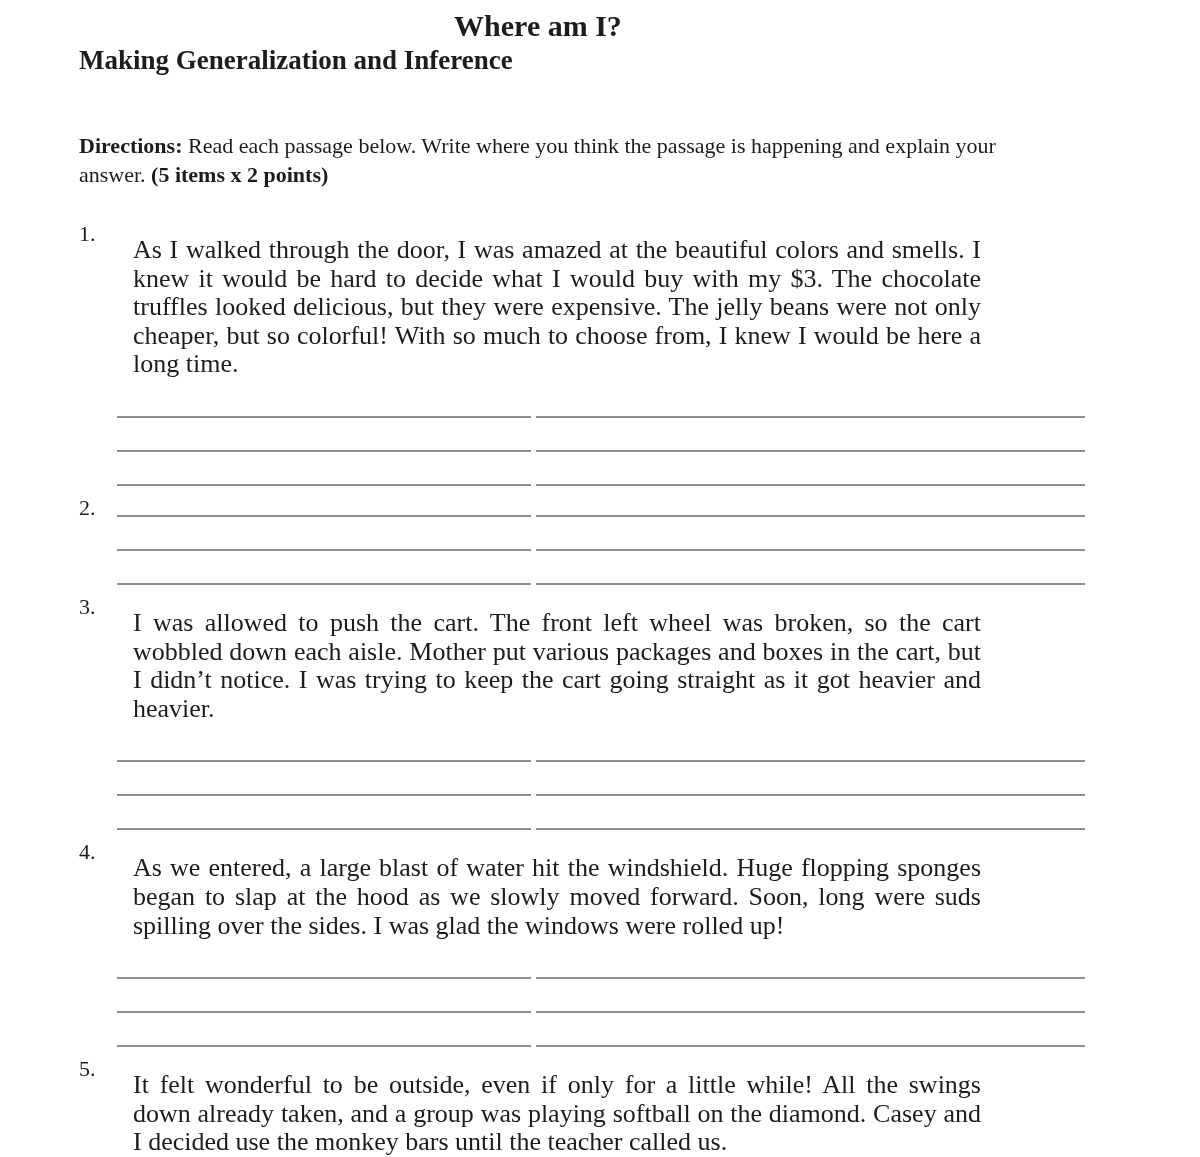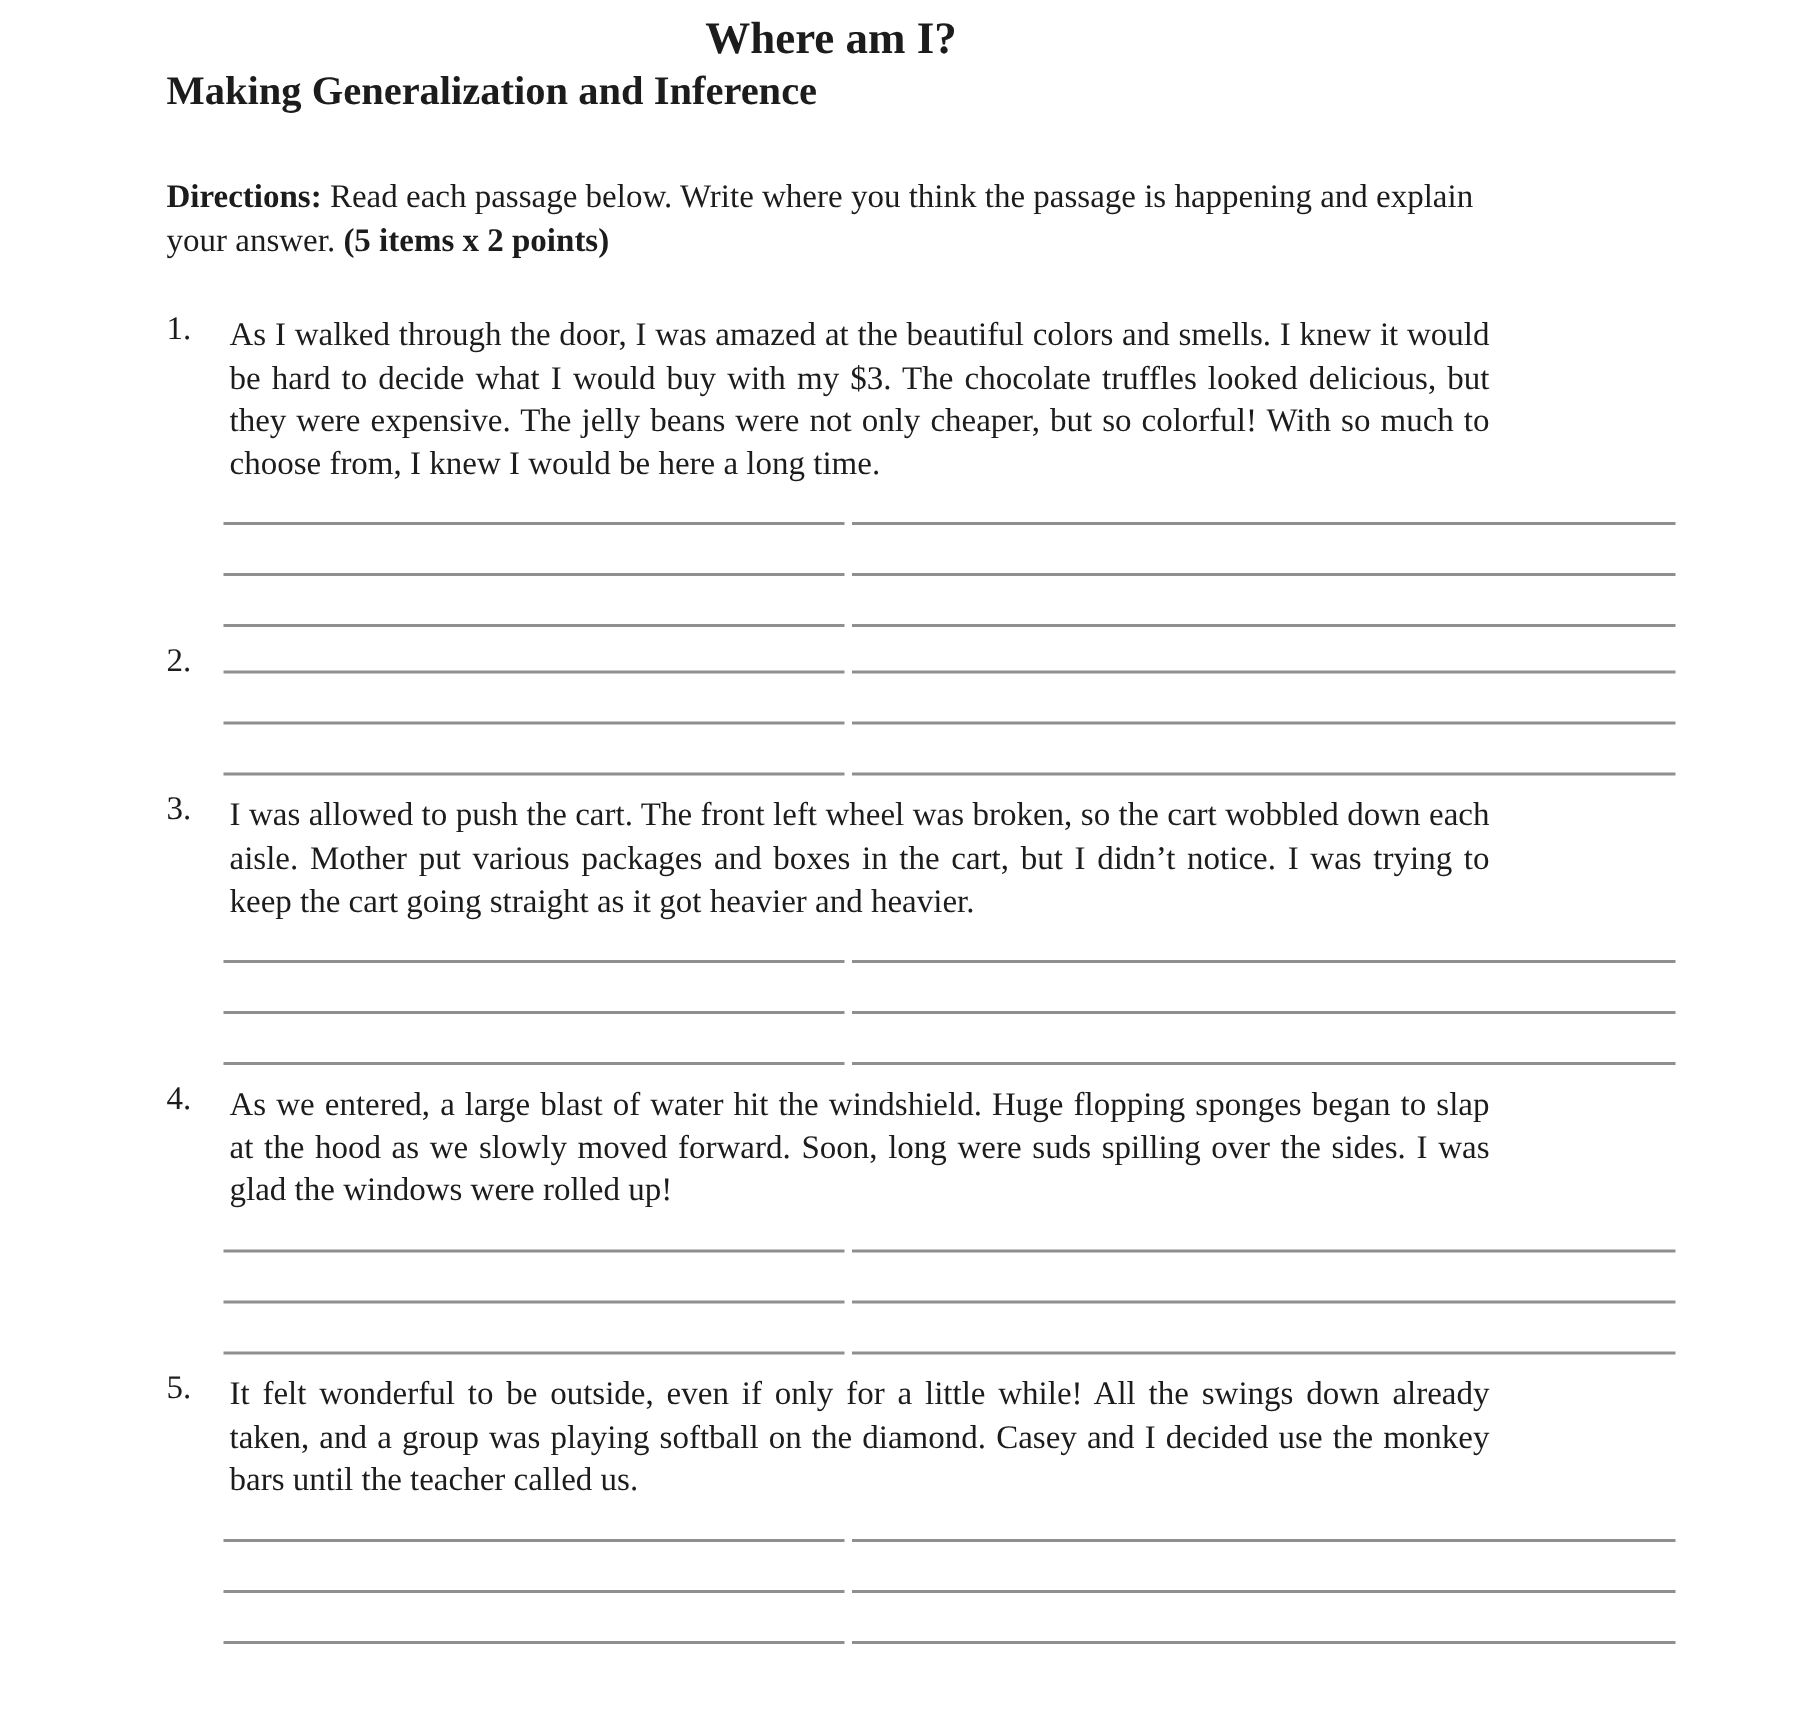--- a/index.html
+++ b/index.html
@@ -11,38 +11,38 @@
     width: 1200px;
     height: 1157px;
     font-family: "Liberation Serif", "DejaVu Serif", serif;
     color: #1c1c1c;
     overflow: hidden;
   }
   .page {
     box-sizing: border-box;
     width: 1100px;
     height: 1157px;
-    padding: 6px 103px 0 111px;
+    padding: 6px 103px 0 79px;
   }
   .doc-title {
     margin: 2px 0 0 0;
     text-align: center;
     font-size: 30px;
     line-height: 36px;
     font-weight: bold;
   }
   .doc-subtitle {
     margin: 0;
     text-align: left;
     font-size: 27px;
     line-height: 33px;
     font-weight: bold;
   }
   .directions {
-    margin-top: 39px;
+    margin-top: 54px;
     font-size: 22px;
     line-height: 29px;
     text-align: left;
   }
   .bold { font-weight: bold; }
   .items {
     margin-top: 31px;
   }
   .item {
     display: flex;
@@ -51,24 +51,24 @@
   .item-number {
     flex: 0 0 38px;
     font-size: 22px;
     line-height: 28.6px;
   }
   .item-body {
     flex: 1 1 auto;
     min-width: 0;
   }
   .passage {
-    font-size: 22px;
+    font-size: 26px;
     line-height: 28.6px;
     text-align: justify;
-    margin: 4px;
+    margin: 16px;
   }
   .answers {
     margin-top: -11px;
     margin-bottom: 8px;
     width: 968px;
   }
   .ans-line {
     height: 34px;
     display: flex;
     align-items: flex-end;

